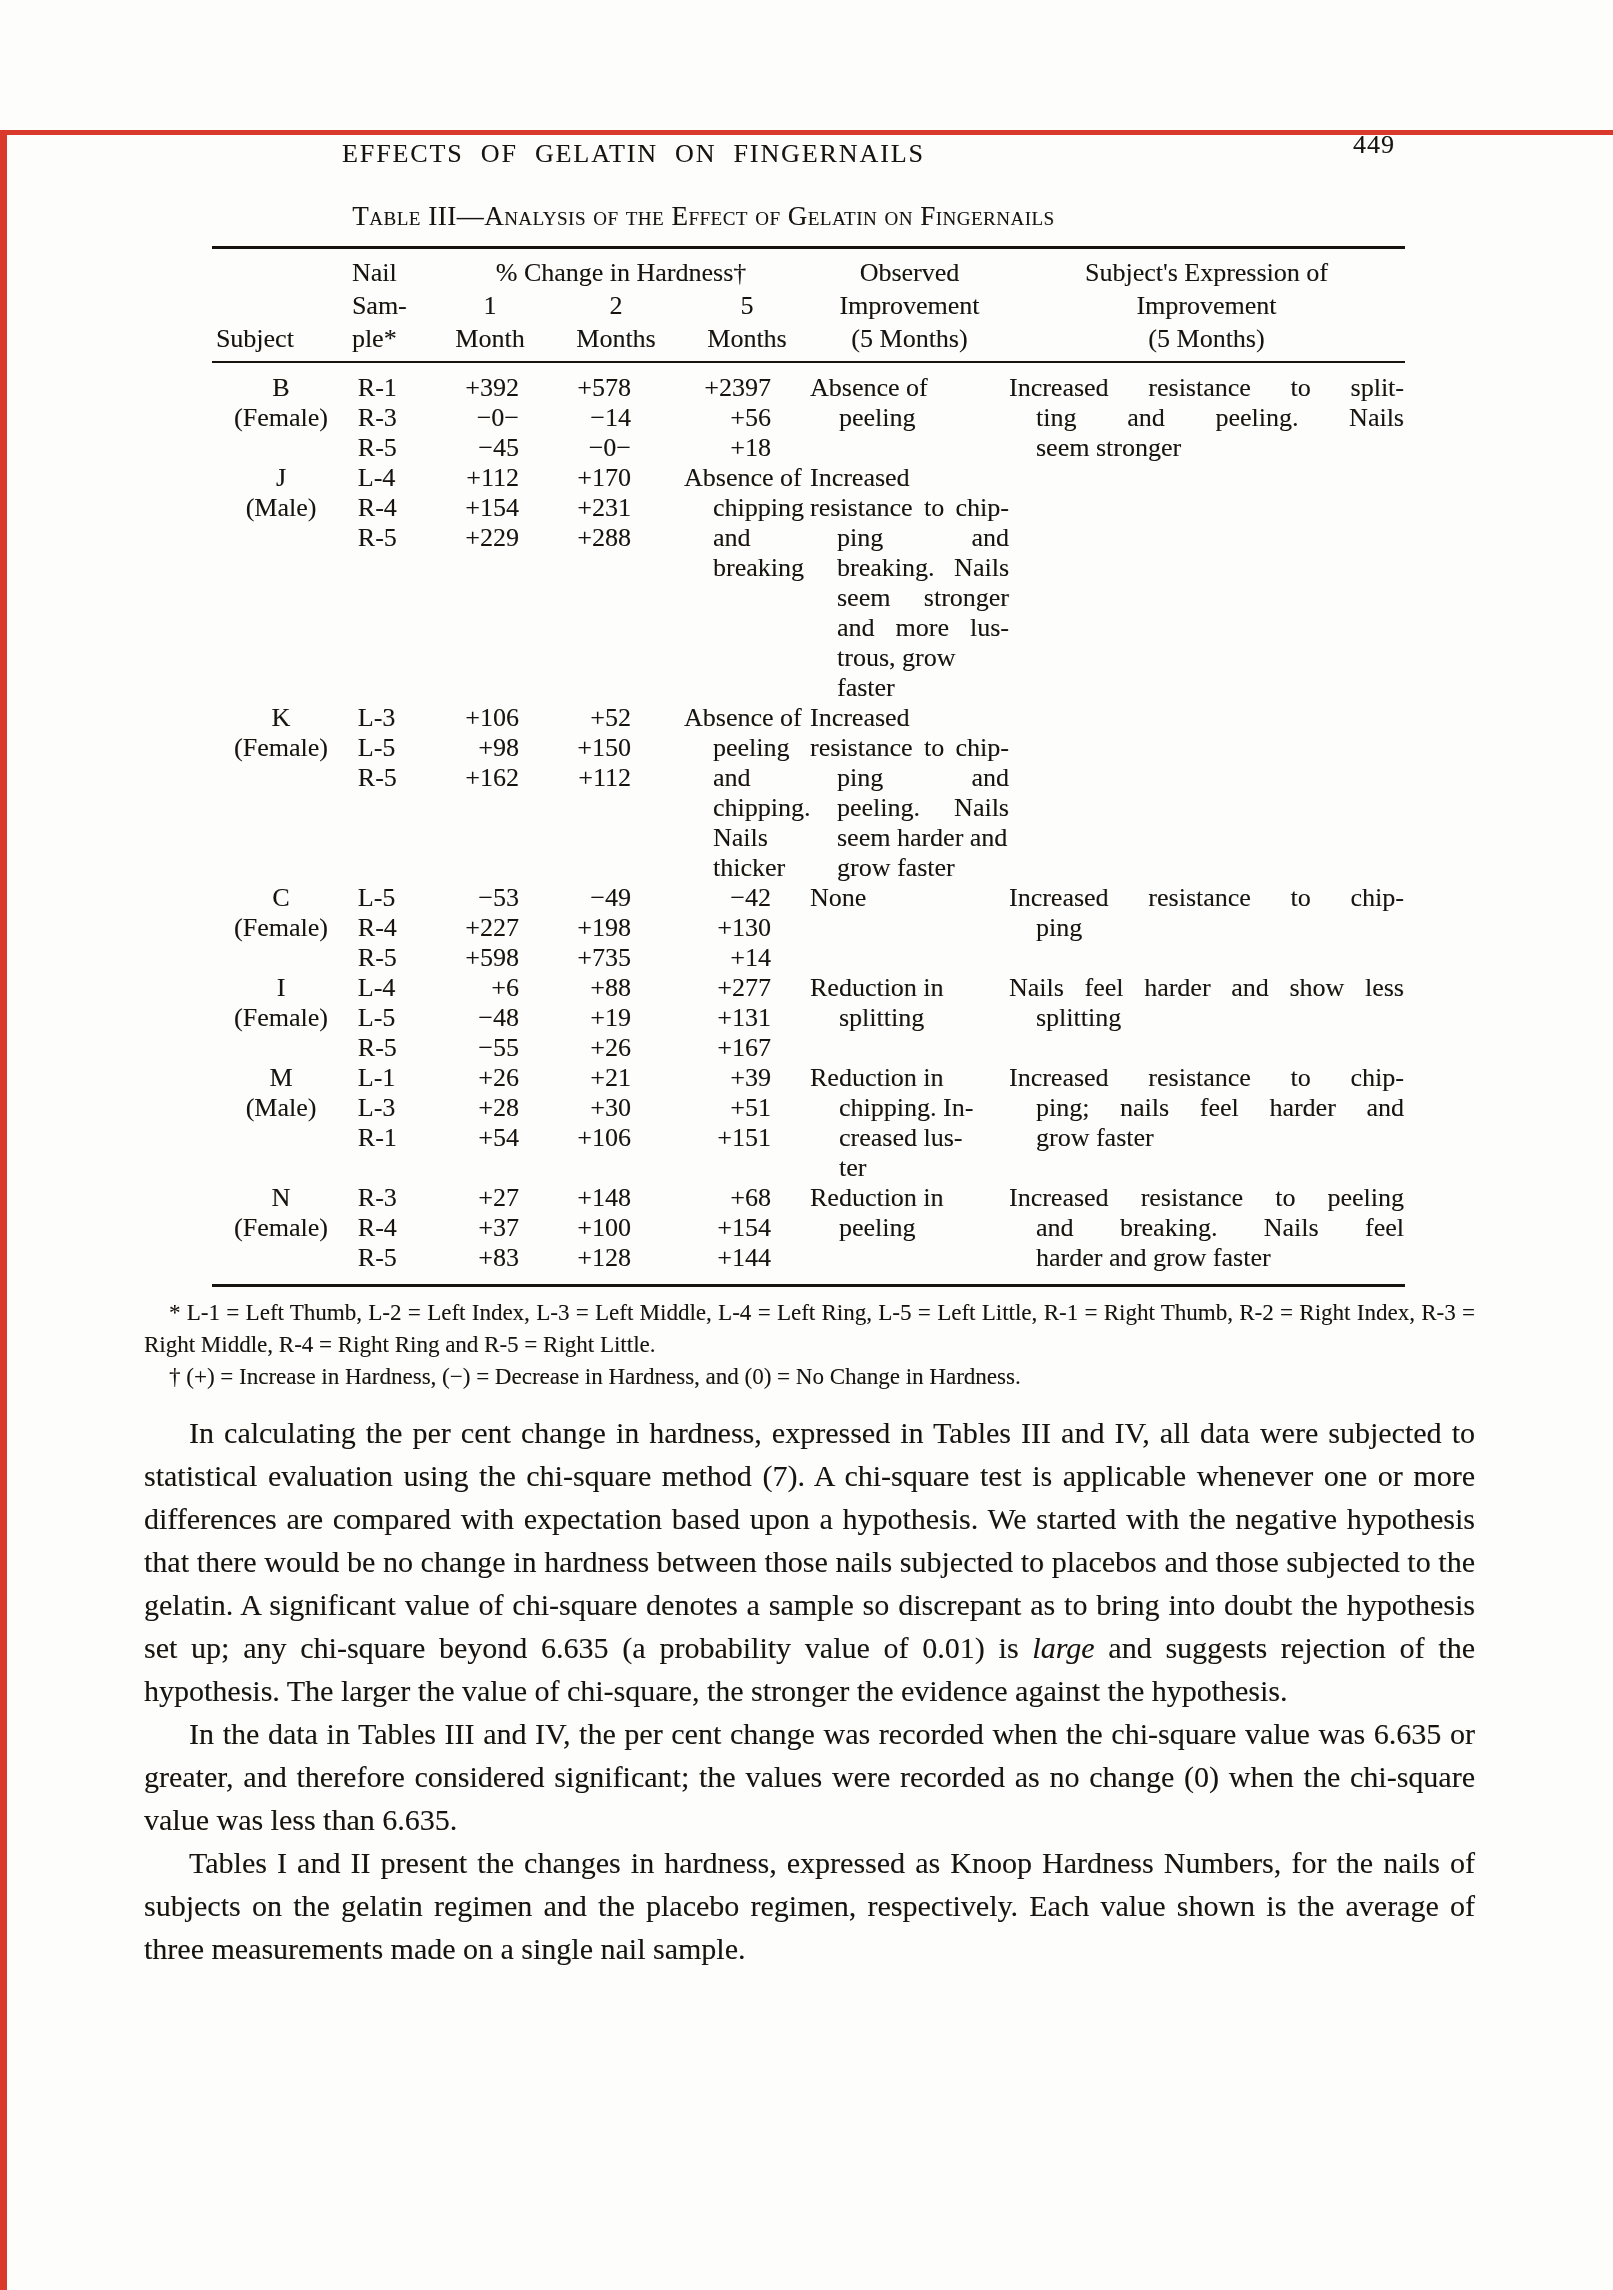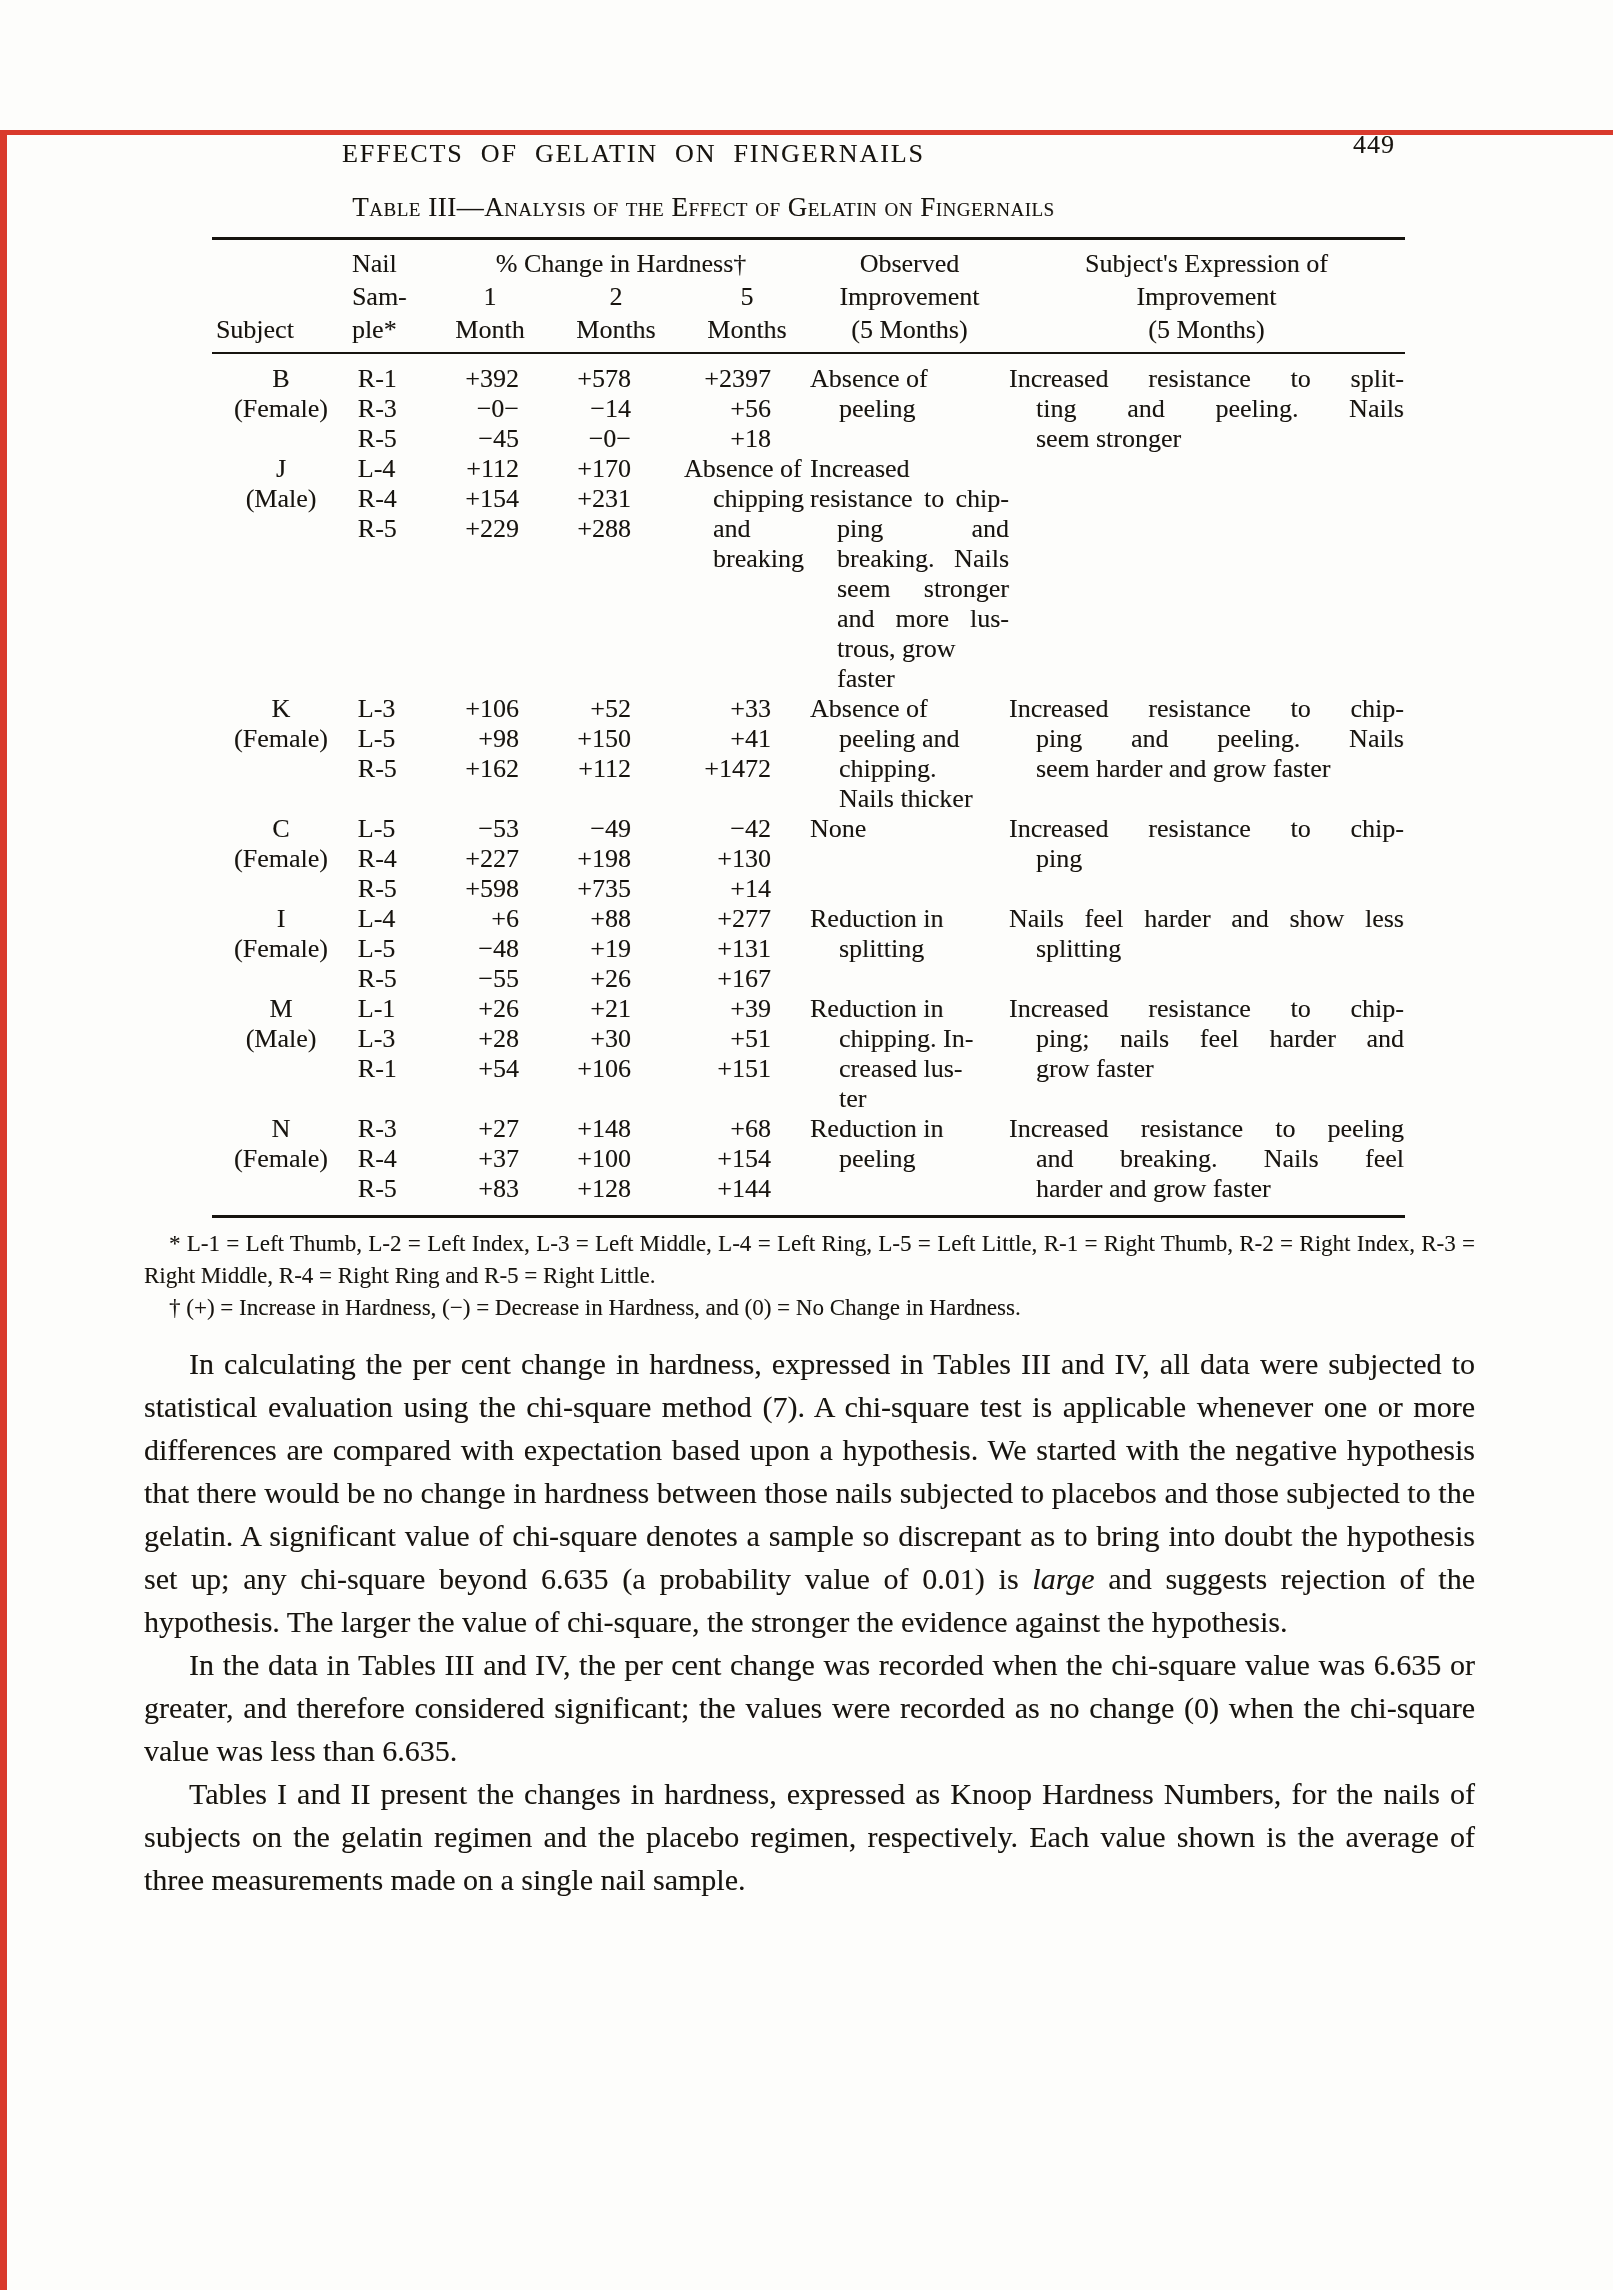--- a/index.html
+++ b/index.html
@@ -15,21 +15,21 @@
   .edge-left{position:absolute;left:0;top:0;width:6.8px;height:100%;background:#d93a2c;}
   .edge-top{position:absolute;left:0;top:0;width:100%;height:4.9px;background:#d93a2c;}
 
   
   .runhead{position:relative;height:33px;margin-top:130px;font-size:26px;}
   .running-head{position:absolute;left:342px;top:9px;letter-spacing:1.9px;word-spacing:8.7px;}
   .page-number{position:absolute;left:1353px;top:0;letter-spacing:1px;}
 
   
   .table-title{
-    margin:29px 0 0 223px;width:961px;text-align:center;
+    margin:38px 0 0 223px;width:961px;text-align:center;
     font-variant:small-caps;font-size:27px;letter-spacing:0.5px;
   }
 
   
   .dtable{
     margin:13.6px 0 0 212px;width:1193px;
     border-top:3.9px solid #17140f;border-bottom:3.9px solid #17140f;
   }
   .thead,.tgroup{
     display:grid;
@@ -187,25 +187,20 @@
           <div class="cell num m1">
             <div class="ln">+106</div>
             <div class="ln">+98</div>
             <div class="ln">+162</div>
           </div>
           <div class="cell num m2">
             <div class="ln">+52</div>
             <div class="ln">+150</div>
             <div class="ln">+112</div>
           </div>
-          <div class="cell num m5">
-            <div class="ln">+33</div>
-            <div class="ln">+41</div>
-            <div class="ln">+1472</div>
-          </div>
           <div class="cell obs">
             <div class="ln">Absence of</div>
             <div class="ln cont">peeling and</div>
             <div class="ln cont">chipping.</div>
             <div class="ln cont">Nails thicker</div>
           </div>
           <div class="cell expr">
             <div class="ln just">Increased resistance to chip-</div>
             <div class="ln cont just">ping and peeling. Nails</div>
             <div class="ln cont">seem harder and grow faster</div>

